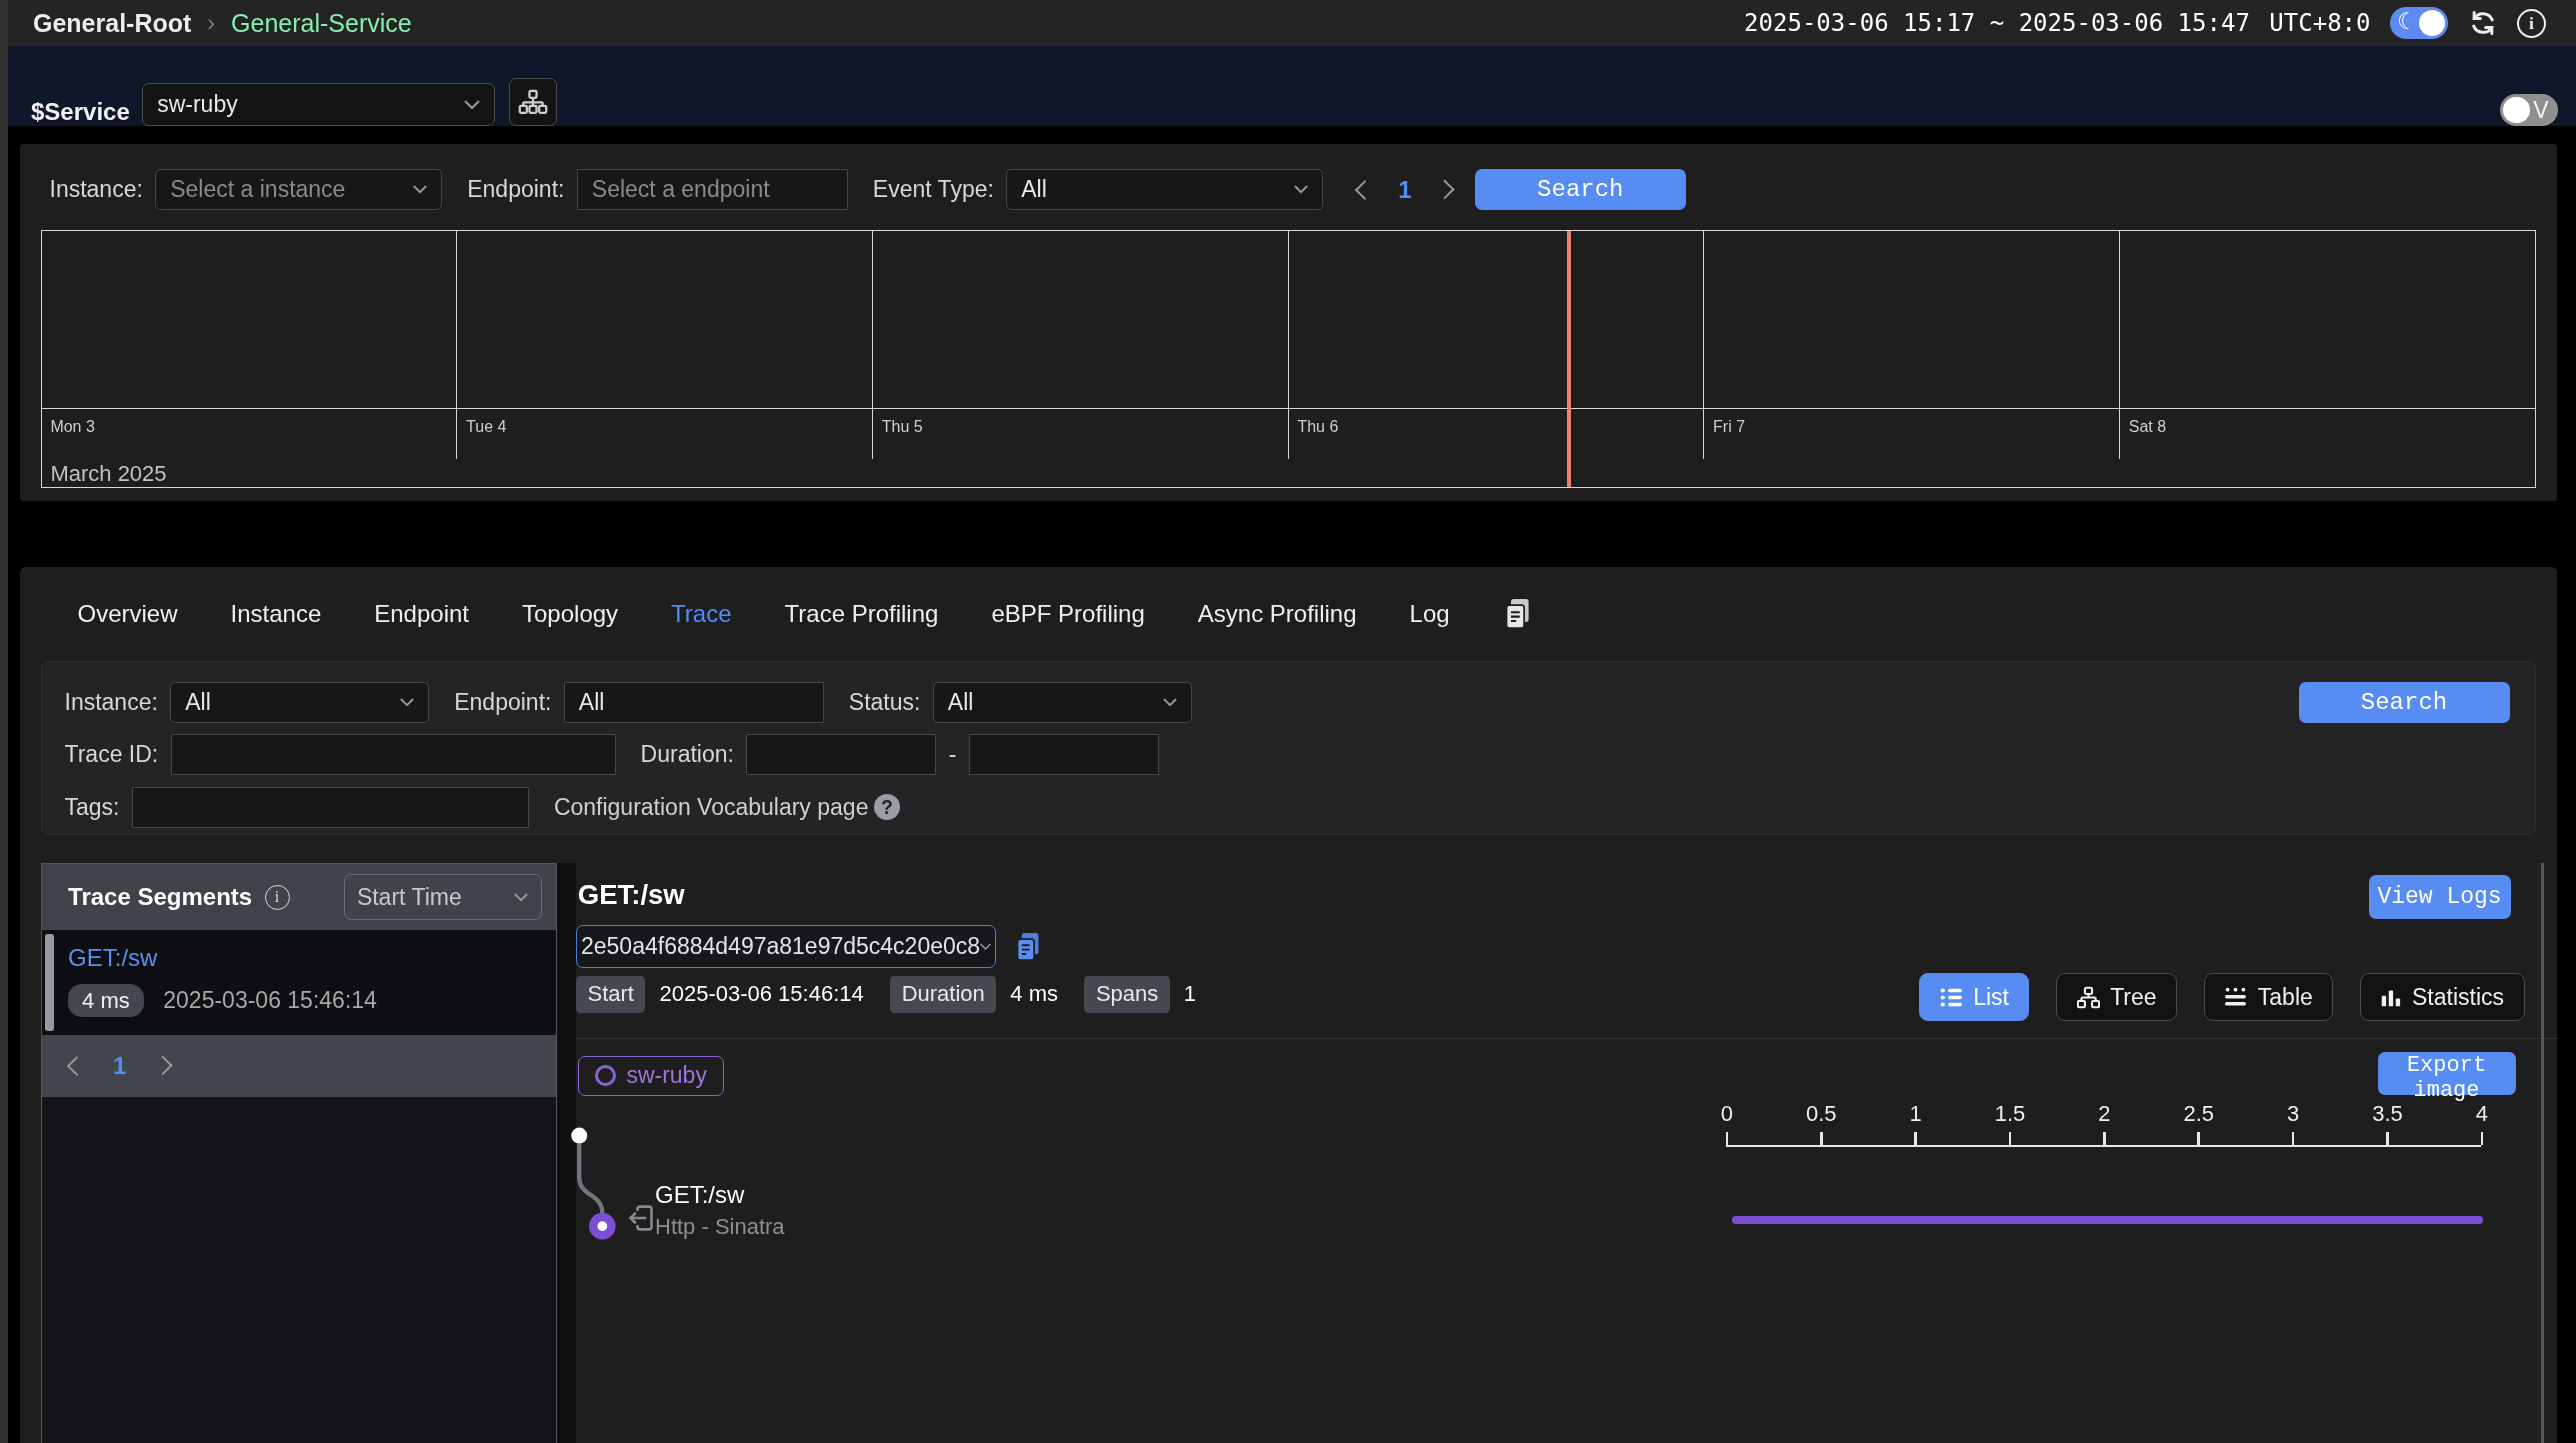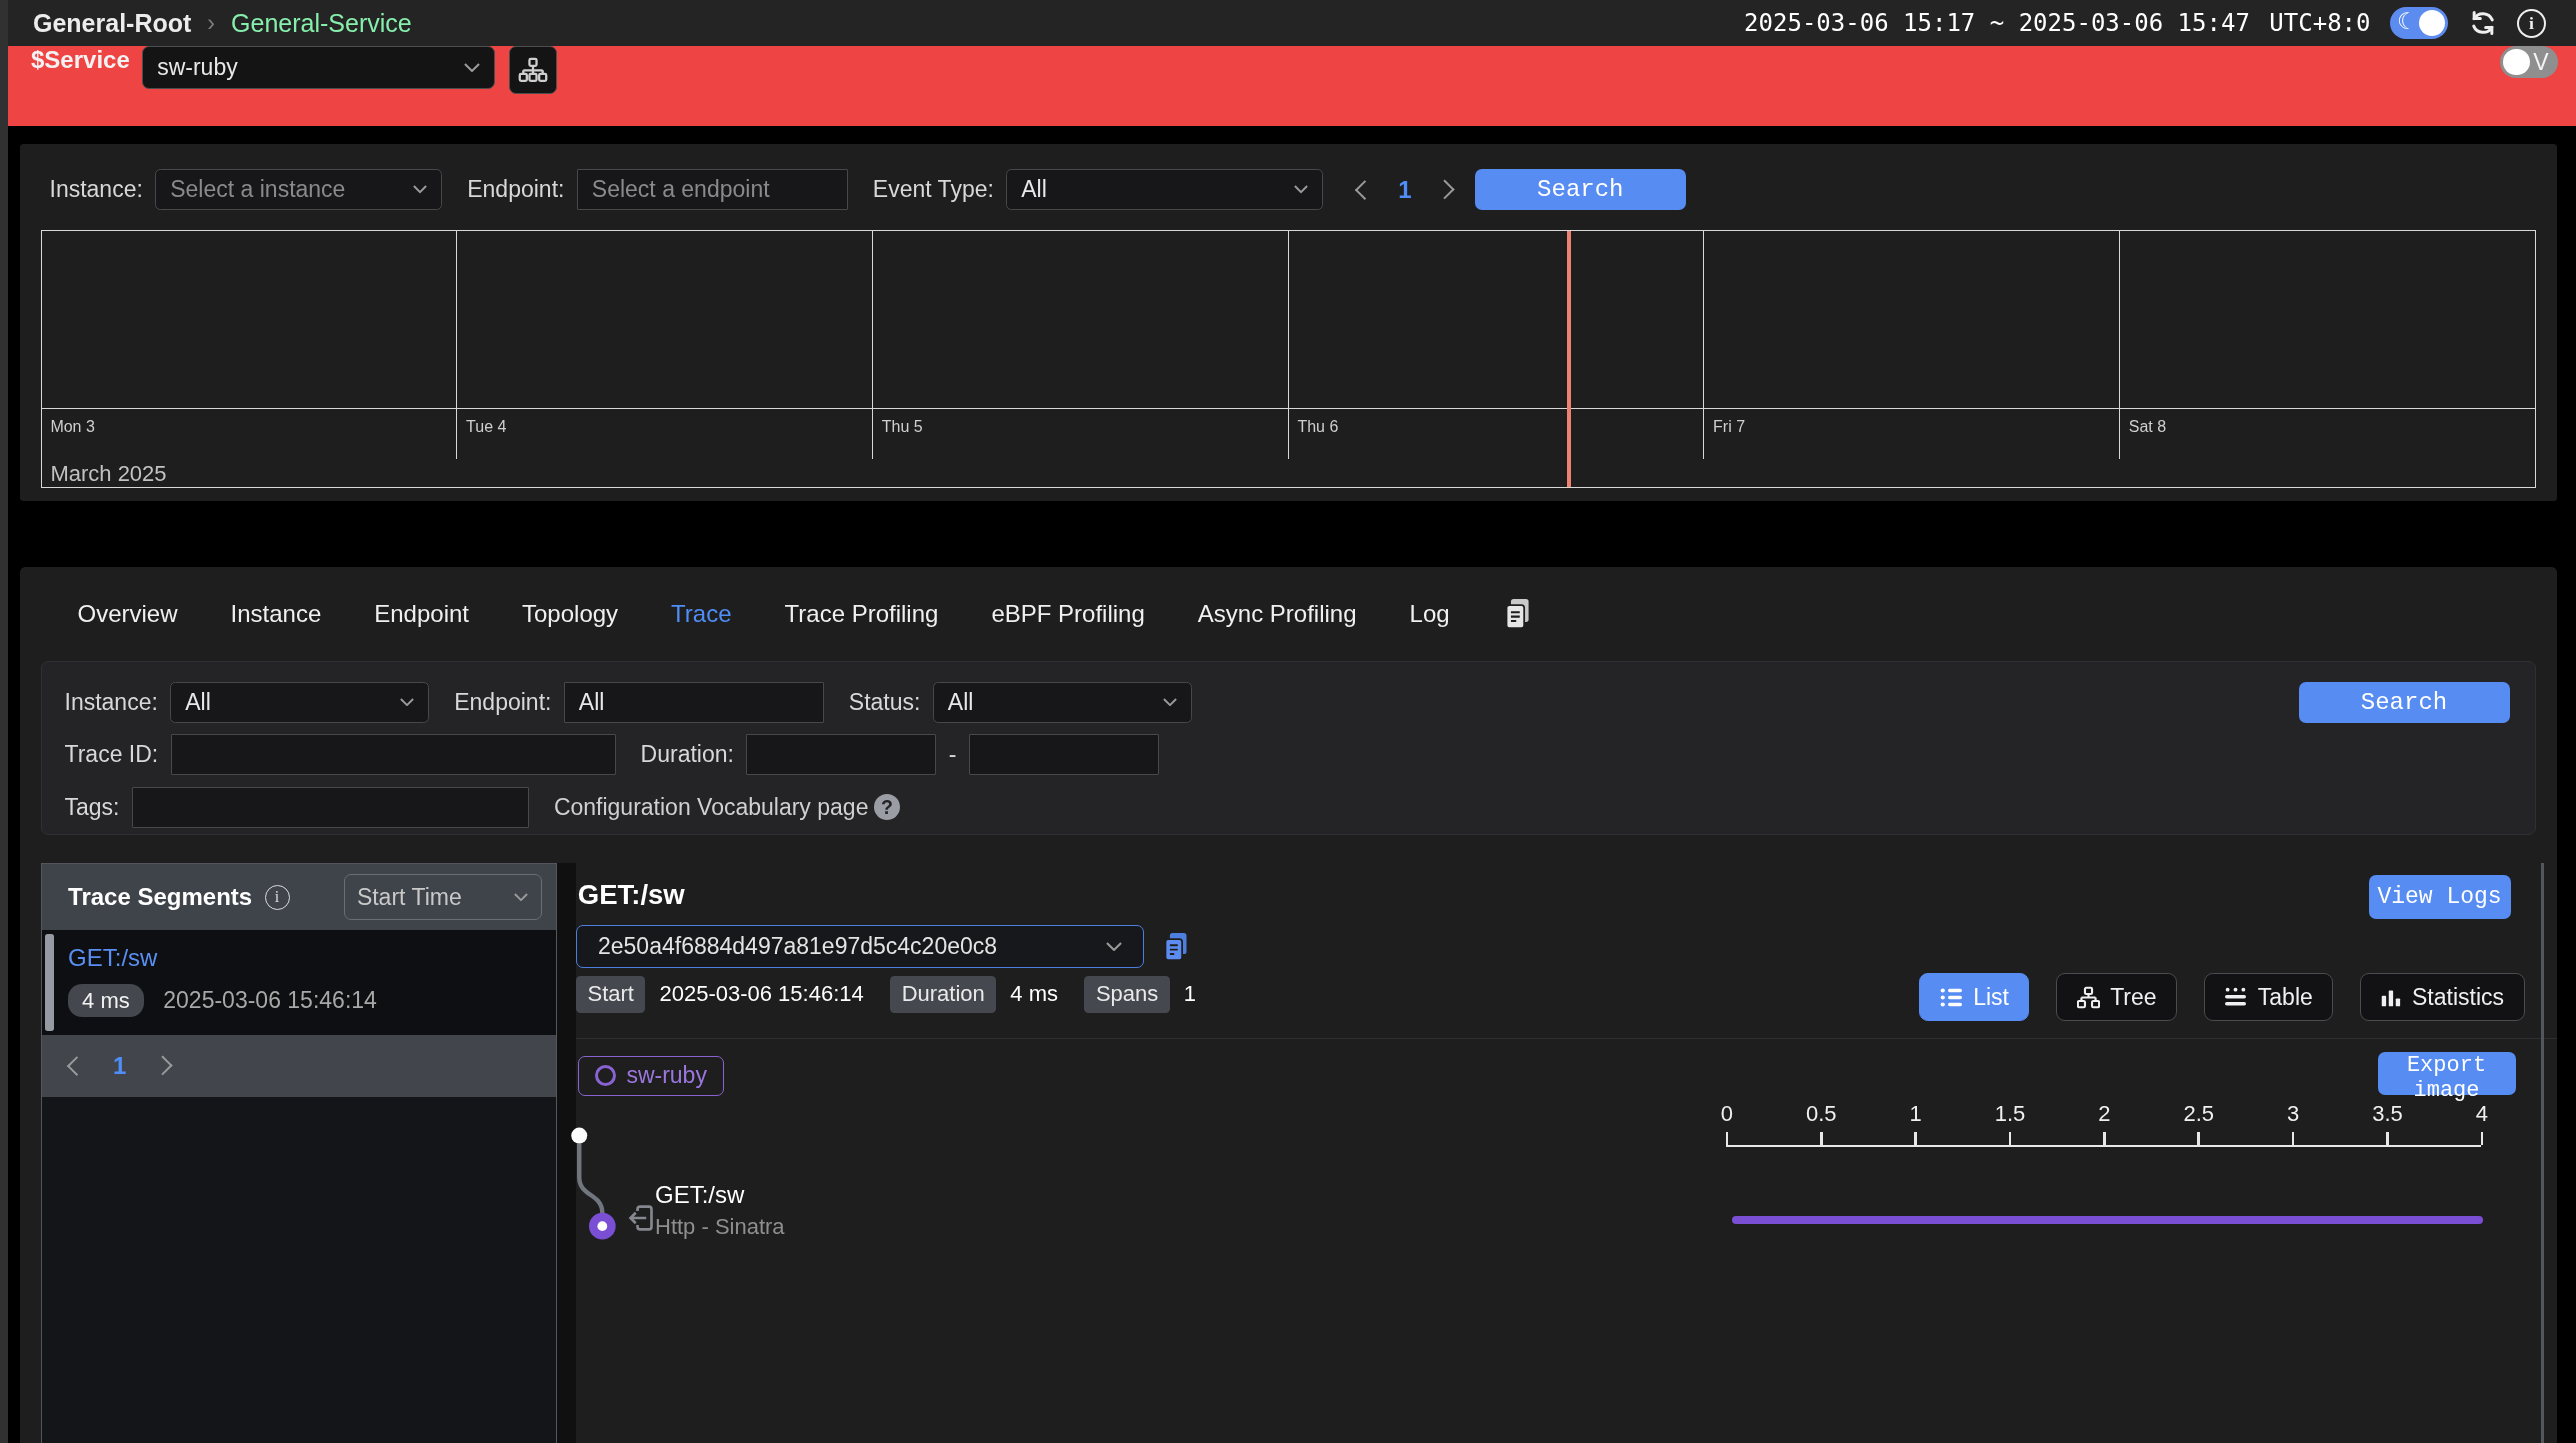--- a/index.html
+++ b/index.html
@@ -18,21 +18,21 @@
   .header-right{display:flex;align-items:center;gap:19.5px;}
   .time-range{font-family:"DejaVu Sans Mono",monospace;font-size:24px;color:#fff;}
   .tz{font-family:"DejaVu Sans Mono",monospace;font-size:24px;color:#fff;}
   .moon-toggle{width:58px;height:32px;border-radius:17px;background:#5d8cf0;position:relative;cursor:pointer;}
   .moon-glyph{position:absolute;left:7px;top:0.9px;color:#fff;font-size:23px;}
   .moon-knob{position:absolute;right:2.7px;top:2.7px;width:26.6px;height:26.6px;border-radius:50%;background:#fff;}
   .icon-refresh svg,.icon-info{display:block;}
   .info-circle{width:25px;height:25px;border:2.7px solid #eee;border-radius:50%;color:#eee;
       display:flex;align-items:center;justify-content:center;font-size:17.7px;font-weight:bold;font-family:"Liberation Serif",serif;}
   
-  .service-bar{left:8px;right:0;top:46px;height:80px;background:#ef4444;display:flex;align-items:flex-start;
+  .service-bar{left:8px;right:0;top:46px;height:80px;background:#0f172a;display:flex;align-items:flex-end;
       padding:0 17.7px 0 23px;box-sizing:border-box;}
   .service-label{font-weight:600;color:#f2f2f2;font-size:24px;margin-right:12.4px;}
   .sel{background:#141414;border:1.8px solid #4d4d4d;border-radius:7px;height:43px;display:flex;
       align-items:center;justify-content:space-between;padding:0 14px;box-sizing:border-box;color:#e8e8e8;cursor:pointer;}
   .service-select{width:353px;}
   .icon-btn{width:46px;height:46px;margin-left:14px;border:1.8px solid #4d4d4d;border-radius:7px;background:#141414;
       display:flex;align-items:center;justify-content:center;cursor:pointer;}
   .grow{flex:1;}
   .v-toggle{width:58px;height:32px;border-radius:17px;background:#8f8f8f;position:relative;cursor:pointer;}
   .v-knob{position:absolute;left:2.7px;top:2.7px;width:26.6px;height:26.6px;border-radius:50%;background:#fff;}
@@ -95,22 +95,22 @@
   .chip{background:#44474d;border-radius:14px;padding:3.5px 14px;color:#f2f2f2;font-size:22px;}
   .seg-time{color:#a8a8a8;font-size:23px;}
   .seg-pagination{height:62px;background:#42454b;display:flex;align-items:center;gap:30px;padding-left:28px;}
   .seg-rest{flex:1;background:#141519;}
   .split-divider{width:19.5px;background:#101010;}
   
   .trace-detail{flex:1;position:relative;}
   .trace-title{position:absolute;left:1.8px;top:16px;font-size:27.5px;font-weight:bold;color:#fff;}
   .view-logs-btn{position:absolute;right:46px;top:12.4px;width:142px;height:44px;font-size:23px;}
   .trace-select-row{position:absolute;left:0;top:62px;display:flex;align-items:center;gap:17.7px;}
-  .trace-select{width:568px;height:43px;background:#17181c;border:1.8px solid #4d7fe0;border-radius:7px;
-      display:flex;align-items:center;justify-content:space-between;padding:0 21px;box-sizing:border-box;color:#e4e4e4;cursor:pointer;}
+  .trace-select{width:420px;height:43px;background:#17181c;border:1.8px solid #4d7fe0;border-radius:7px;
+      display:flex;align-items:center;justify-content:space-between;padding:0 4px;box-sizing:border-box;color:#e4e4e4;cursor:pointer;}
   .trace-meta{position:absolute;left:0;top:113px;display:flex;align-items:center;gap:14px;font-size:22px;}
   .meta-chip{background:#45484e;border-radius:4.4px;padding:5.3px 11.5px;color:#eaeaea;}
   .meta-val{color:#fff;margin-right:12.4px;}
   .view-switcher{position:absolute;right:32px;top:110px;display:flex;gap:26.6px;}
   .view-btn{height:48px;border:1.8px solid #4c4c4f;background:#121215;border-radius:8.9px;color:#f0f0f0;
       font-size:23px;display:flex;align-items:center;gap:10.6px;padding:0 19.5px;cursor:pointer;box-sizing:border-box;}
   .view-btn.active{background:#578cf2;border-color:#578cf2;color:#fff;}
   .trace-canvas{position:absolute;left:0;right:0;top:175px;bottom:0;border-top:1.8px solid #303034;}
   .service-tag{position:absolute;left:1.8px;top:17px;border:1.8px solid #8a63d2;border-radius:7px;color:#9b77dd;
       display:flex;align-items:center;gap:10.6px;padding:5.3px 16px;font-size:23px;cursor:pointer;}

